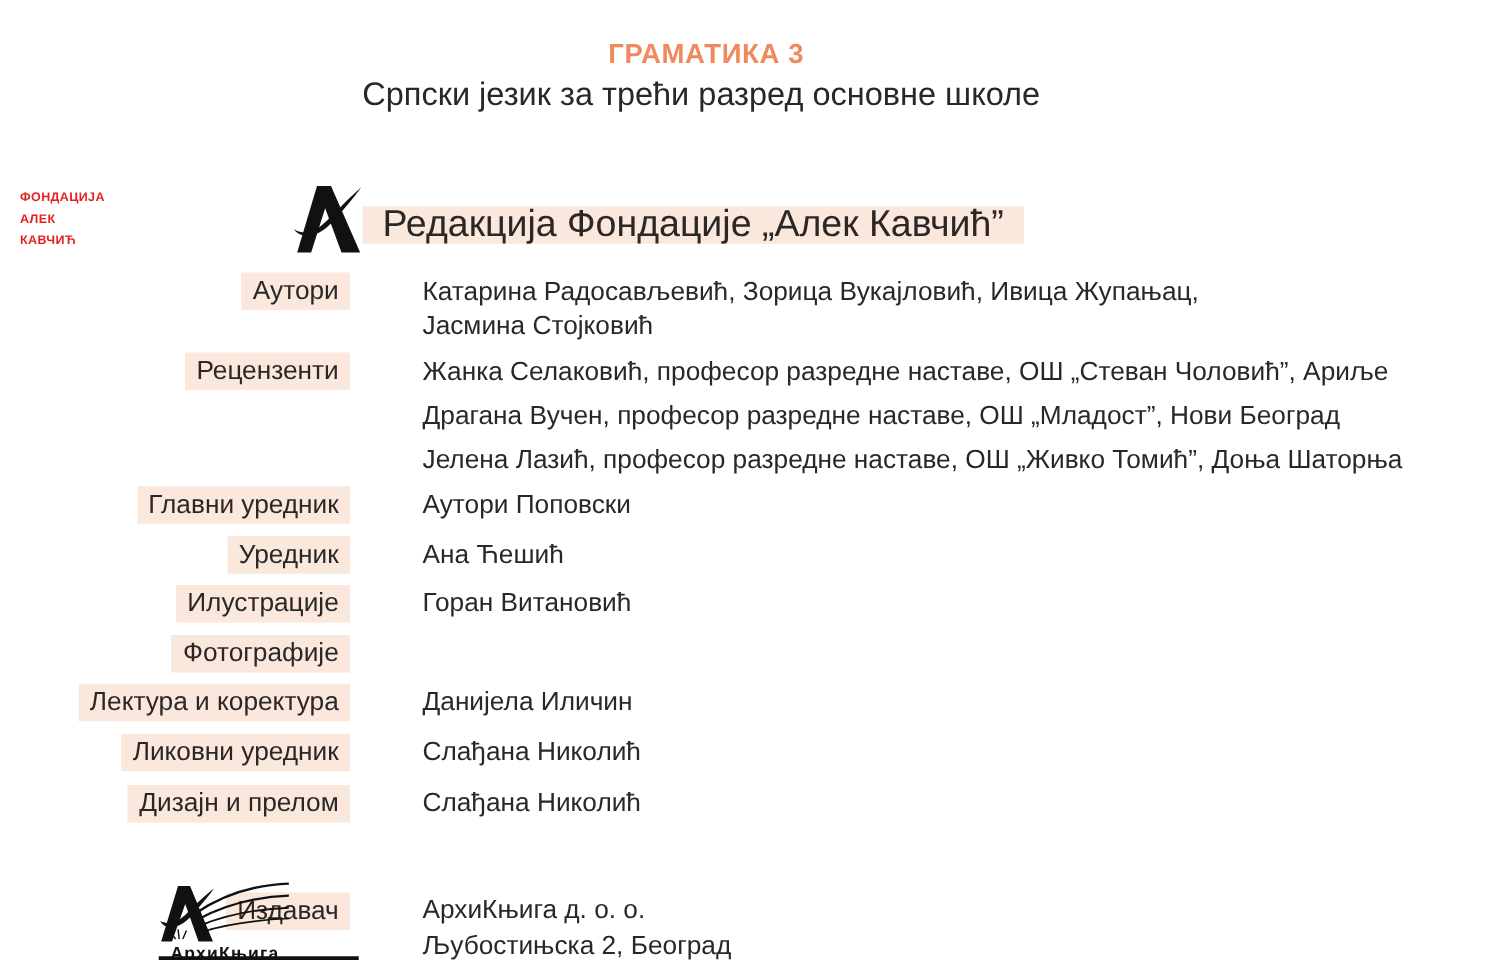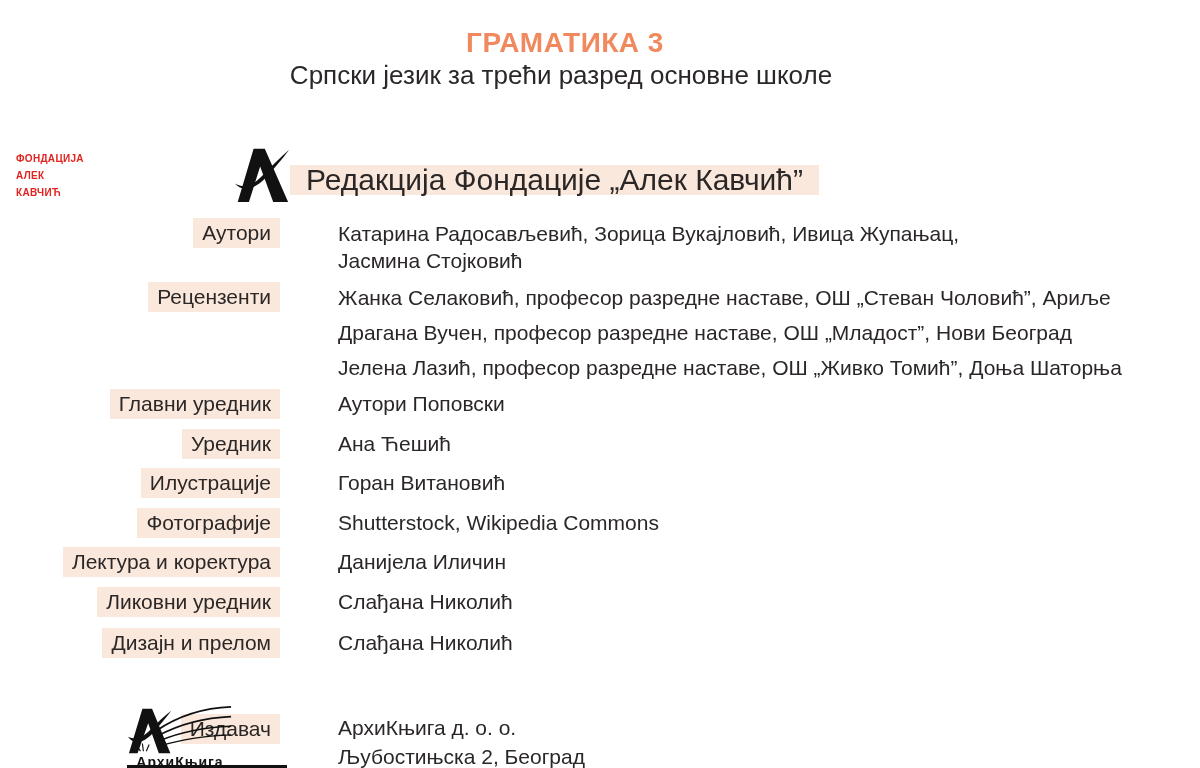--- a/index.html
+++ b/index.html
@@ -9,21 +9,21 @@
     --text:#2B2727;
     --logo-black:#111111;
   }
   html,body{margin:0;padding:0;background:#ffffff;}
   .page{
     position:relative;width:1200px;height:768px;overflow:hidden;background:#ffffff;
     font-family:"Liberation Sans","DejaVu Sans",sans-serif;color:var(--text);
   }
   .title{
     position:absolute;top:27px;left:0;width:1130px;text-align:center;
-    font-size:28px;line-height:32px;font-weight:bold;color:var(--title-orange);
+    font-size:22px;line-height:32px;font-weight:bold;color:var(--title-orange);
     letter-spacing:0.5px;
   }
   .subtitle{
     position:absolute;top:60px;left:0;width:1122px;text-align:center;
     font-size:26px;line-height:30px;color:var(--text);
   }
   .foundation-name{
     position:absolute;top:150px;left:16px;width:230px;
     color:var(--foundation-red);font-weight:bold;font-size:10px;line-height:17px;
     letter-spacing:0.3px;
@@ -123,23 +123,20 @@
     </div>
     <div class="value">
       <div class="vline">Горан Витановић</div>
     </div>
   </div>
 
   <div class="row" style="top:508px">
     <div class="label-cell">
       <span class="label-box">Фотографије</span>
     </div>
-    <div class="value">
-      <div class="vline">Shutterstock, Wikipedia Commons</div>
-    </div>
   </div>
 
   <div class="row" style="top:547px">
     <div class="label-cell">
       <span class="label-box">Лектура и коректура</span>
     </div>
     <div class="value">
       <div class="vline">Данијела Иличин</div>
     </div>
   </div>

